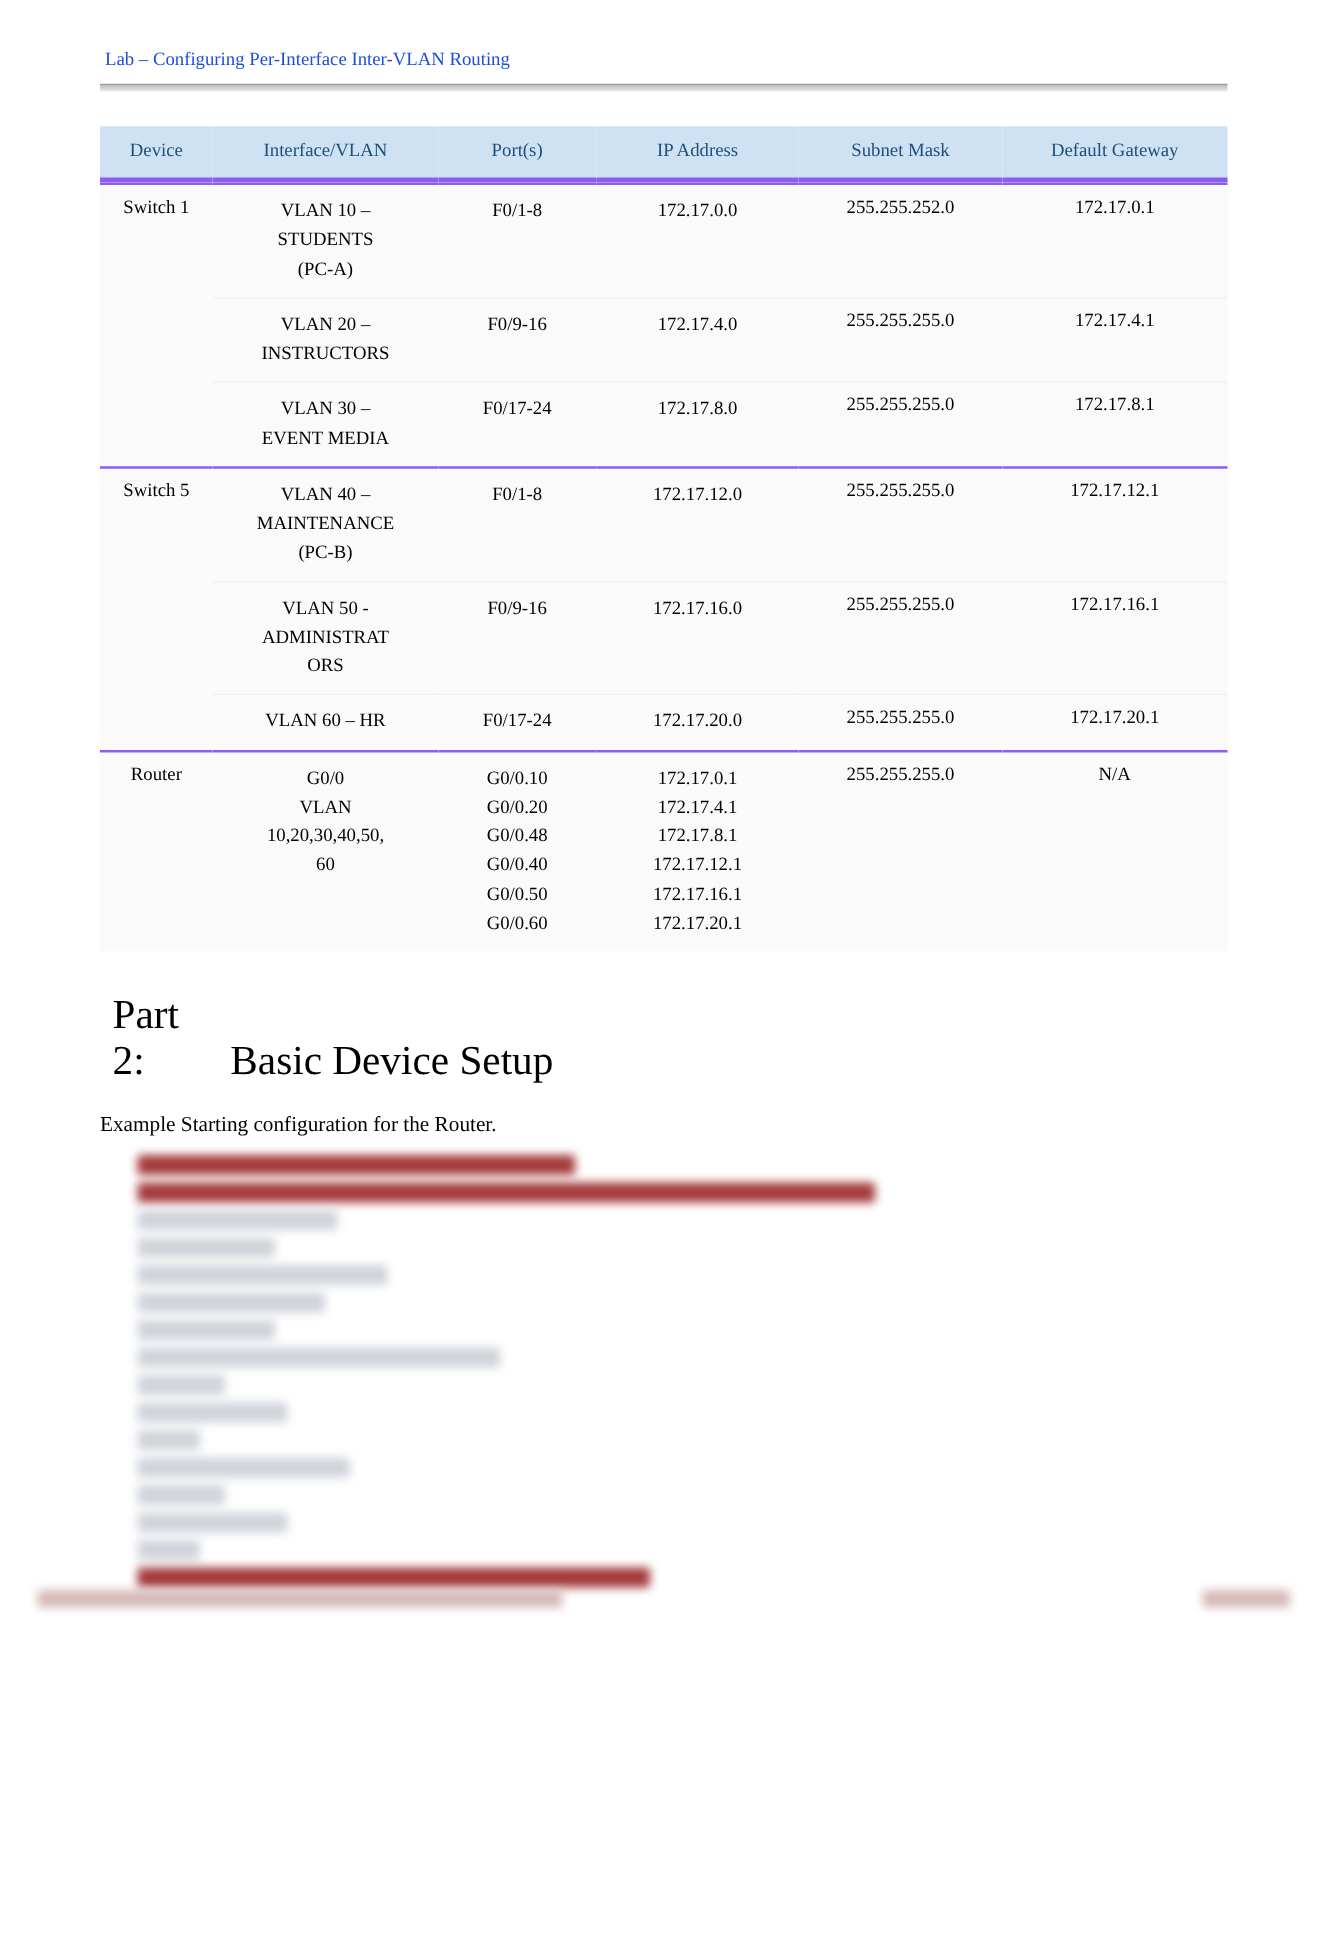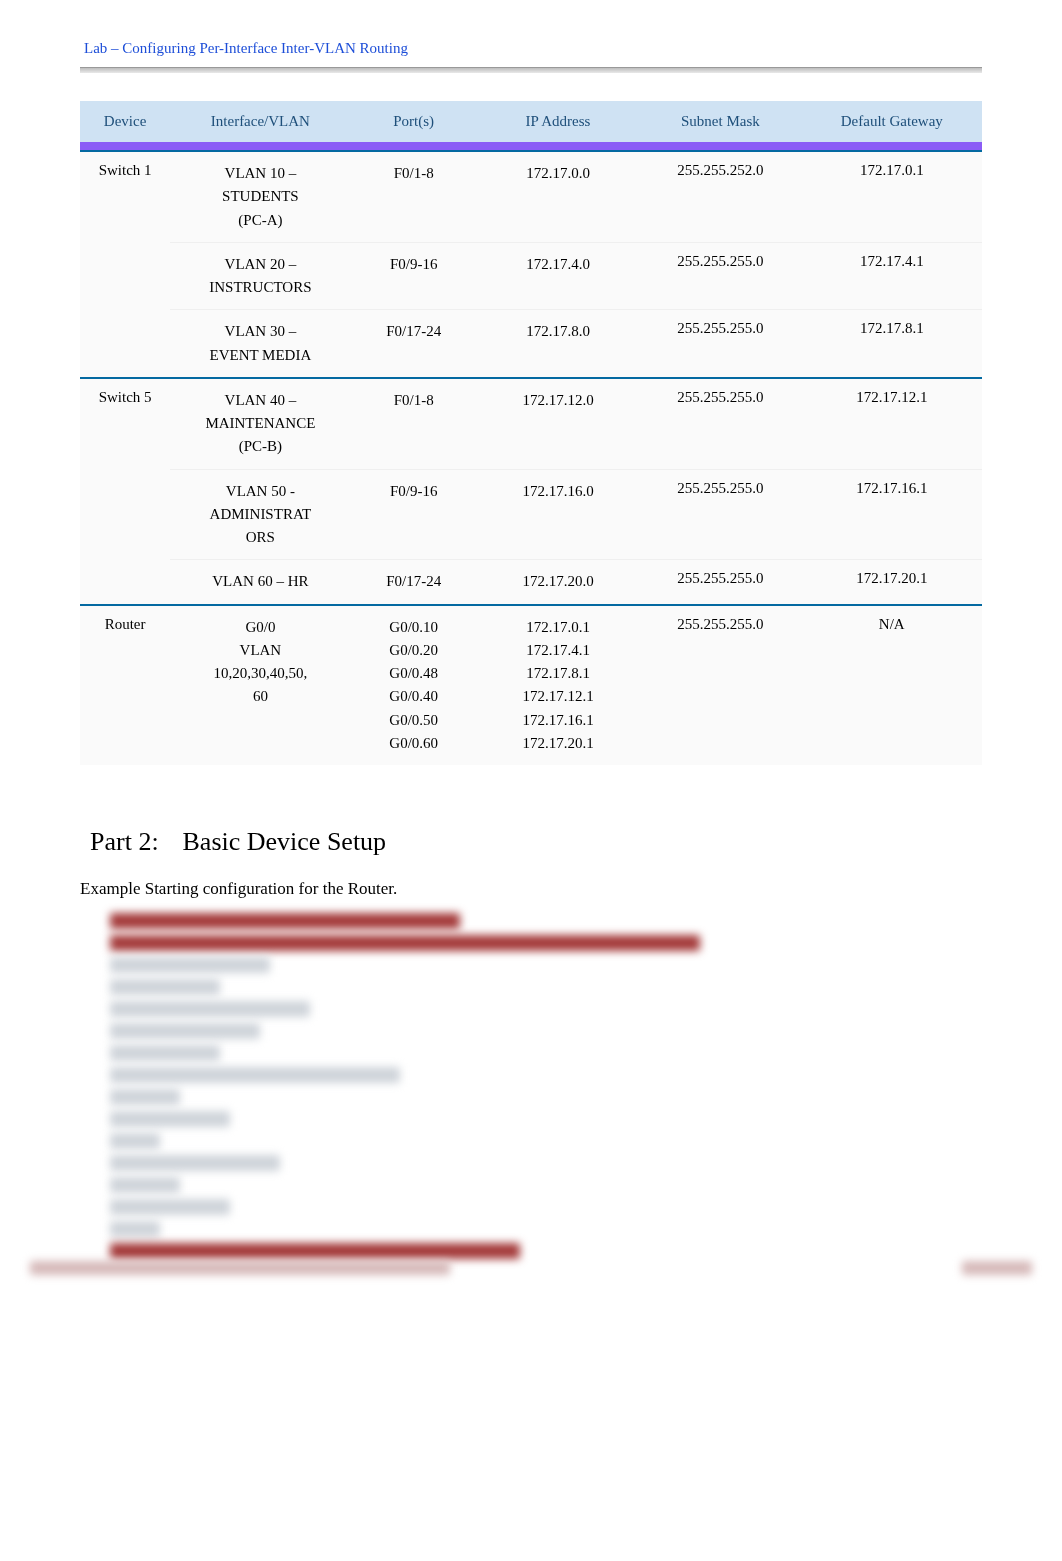--- a/index.html
+++ b/index.html
@@ -2,34 +2,34 @@
 <html><head>
 <meta charset="utf-8">
 <style>
   * { box-sizing: border-box; margin: 0; padding: 0; }
   html, body { width: 1062px; background: #fff; font-family: "Times New Roman", Times, serif; color: #000; }
   .page { width: 1062px; padding: 40px 30px 30px 30px; position: relative; }
   .header { padding: 0 0 6px 54px; font-size: 15px; color: #1d4ed8; }
   .header-line { margin: 4px 50px 0 50px; height: 6px; border-top: 1px solid #999; background: linear-gradient(#bdbdbd,#e9e9e9); }
   .table-wrap { margin: 28px 50px 0 50px; background: #fff; }
   table { width: 100%; border-collapse: separate; border-spacing: 0; font-size: 15px; }
-  thead th { background: #cfe2f3; color: #1e4f7a; font-weight: normal; padding: 12px 10px; text-align: center; border-bottom: 8px solid #8b5cf6; }
+  thead th { background: #cfe2f3; color: #1e4f7a; font-weight: normal; padding: 12px 10px; text-align: center; border-bottom: 4px solid #8b5cf6; }
   thead th:first-child, tbody td:first-child { text-align: center; }
   tbody td { padding: 10px 10px; text-align: center; vertical-align: top; background: #fafafa; }
-  tbody tr.group-start td { border-top: 2px solid #0369a1; }
+  tbody tr.group-start td { border-top: 2px solid #8b5cf6; }
   tbody td.sub { border-top: 1px solid #efefef; }
   tbody td.iface { line-height: 1.4; }
   tbody td.multi { line-height: 1.55; white-space: pre-line; }
   .col-device { width: 10%; }
   .col-iface { width: 20%; }
   .col-port  { width: 14%; }
   .col-ip    { width: 18%; }
   .col-mask  { width: 18%; }
   .col-gw    { width: 20%; }
-  h2.section { font-family: "Times New Roman", serif; font-weight: normal; font-size: 26px; margin: 62px 0 0 60px; color: #000; }
+  h2.section { font-family: "Times New Roman", serif; font-weight: normal; font-size: 33px; margin: 33px 0 0 60px; color: #000; }
   h2.section .partnum { display: inline-block; width: 86px; }
   p.example { margin: 22px 0 0 50px; font-size: 17px; }
   .obscured-block { margin: 14px 64px 0 80px; }
   .obscured-line { height: 16px; margin: 6px 0; border-radius: 2px; filter: blur(4px); background: #cfd4da; }
   .obscured-line.red { background: linear-gradient(90deg,#a43a3a,#a43a3a); }
   .footer-blur { position: absolute; left: 30px; bottom: 20px; right: 30px; display: flex; justify-content: space-between; }
   .footer-blur .fl { width: 420px; height: 14px; filter: blur(4px); background: #d6b9b9; border-radius: 2px; }
   .footer-blur .fr { width: 70px; height: 14px; filter: blur(4px); background: #d6b9b9; border-radius: 2px; }
 </style>
 </head>

